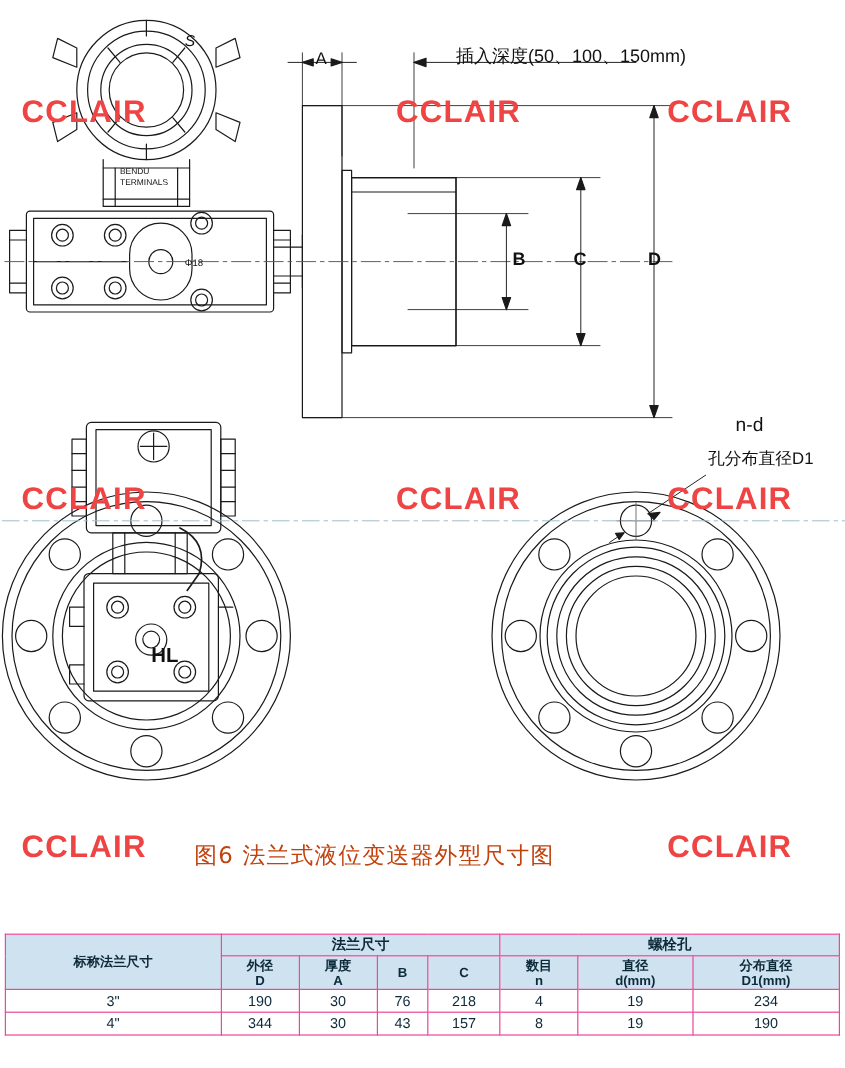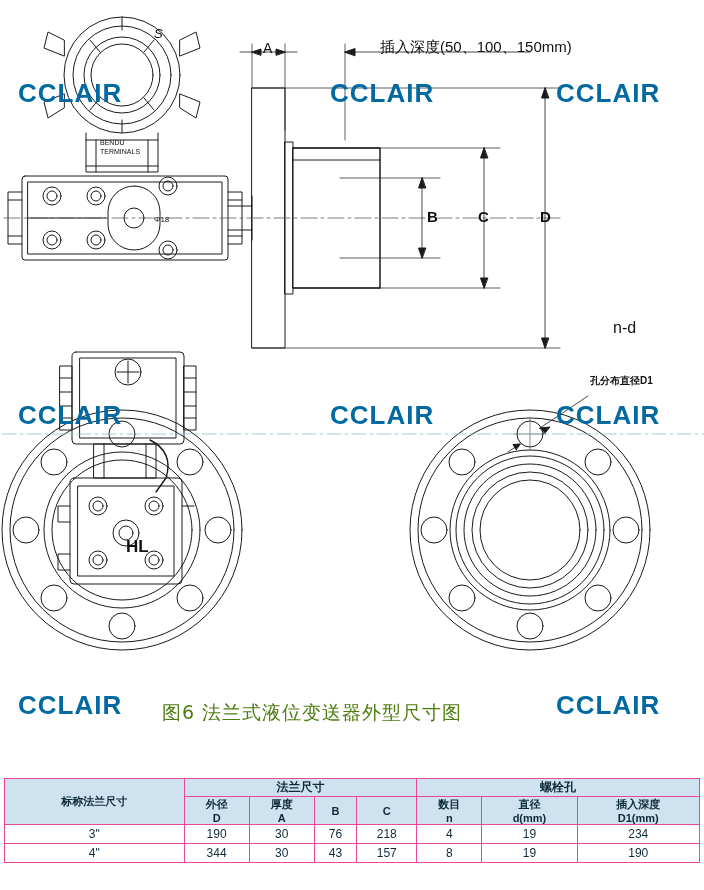--- a/index.html
+++ b/index.html
@@ -18,33 +18,33 @@
     position: absolute;
     left: 0; top: 0;
     width: 704px;
     height: 890px;
   }
   .wm {
     position: absolute;
     font-family: "Liberation Sans", sans-serif;
     font-size: 26px;
     font-weight: bold;
-    color: #0369a1;
+    color: #ef4444;
     letter-spacing: 1px;
     user-select: none;
     pointer-events: none;
     white-space: nowrap;
   }
   .caption {
     position: absolute;
     width: 624px;
     text-align: center;
     font-family: "DejaVu Sans", "Liberation Sans", sans-serif;
     font-size: 19px;
-    color: #4d7c0f;
+    color: #c2410c;
     letter-spacing: 1px;
   }
   .dimlabel {
     position: absolute;
     font-family: "Liberation Sans", sans-serif;
     font-size: 14px;
     color: #111;
     white-space: nowrap;
   }
   .dimlabel.big {
@@ -308,22 +308,22 @@
     <text x="154" y="38" font-family="Liberation Sans, sans-serif" font-size="13" fill="#111" font-style="italic">S</text>
     <text x="154" y="222" font-family="Liberation Sans, sans-serif" font-size="8" fill="#111">Φ18</text>
     <text x="126" y="552" font-family="Liberation Sans, sans-serif" font-size="17" fill="#111" font-weight="bold">HL</text>
   </svg>
 
   <div class="dimlabel" style="left:263px; top:40px;">A</div>
   <div class="dimlabel" style="left:380px; top:38px; font-size:15px;text-align:right;">插入深度(50、100、150mm)</div>
   <div class="dimlabel big" style="left:427px; top:208px;">B</div>
   <div class="dimlabel big" style="left:478px; top:208px;">C</div>
   <div class="dimlabel big" style="left:540px; top:208px;">D</div>
-  <div class="dimlabel" style="left:613px; top:319px; font-size:16px;">n-d</div>
-  <div class="dimlabel" style="left:590px; top:374px; font-size:10px;font-weight:bold;">孔分布直径D1</div>
+  <div class="dimlabel" style="left:613px; top:346px; font-size:16px;">n-d</div>
+  <div class="dimlabel" style="left:590px; top:374px; font-size:14px;">孔分布直径D1</div>
 
   <div class="caption" style="top:700px;">图6    法兰式液位变送器外型尺寸图</div>
 
   <div class="wm" style="left:18px; top:78px;">CCLAIR</div>
   <div class="wm" style="left:330px; top:78px;">CCLAIR</div>
   <div class="wm" style="left:556px; top:78px;">CCLAIR</div>
   <div class="wm" style="left:18px; top:400px;">CCLAIR</div>
   <div class="wm" style="left:330px; top:400px;">CCLAIR</div>
   <div class="wm" style="left:556px; top:400px;">CCLAIR</div>
   <div class="wm" style="left:18px; top:690px;">CCLAIR</div>
@@ -355,21 +355,21 @@
         </th>
         <th>
           <div>数目</div>
             <div>n</div>
         </th>
         <th>
           <div>直径</div>
             <div>d(mm)</div>
         </th>
         <th>
-          <div>插入深度</div>
+          <div>分布直径</div>
             <div>D1(mm)</div>
         </th>
       </tr>
     </thead>
     <tbody>
       <tr>
         <td>3"</td>
         <td>190</td>
         <td>30</td>
         <td>76</td>

